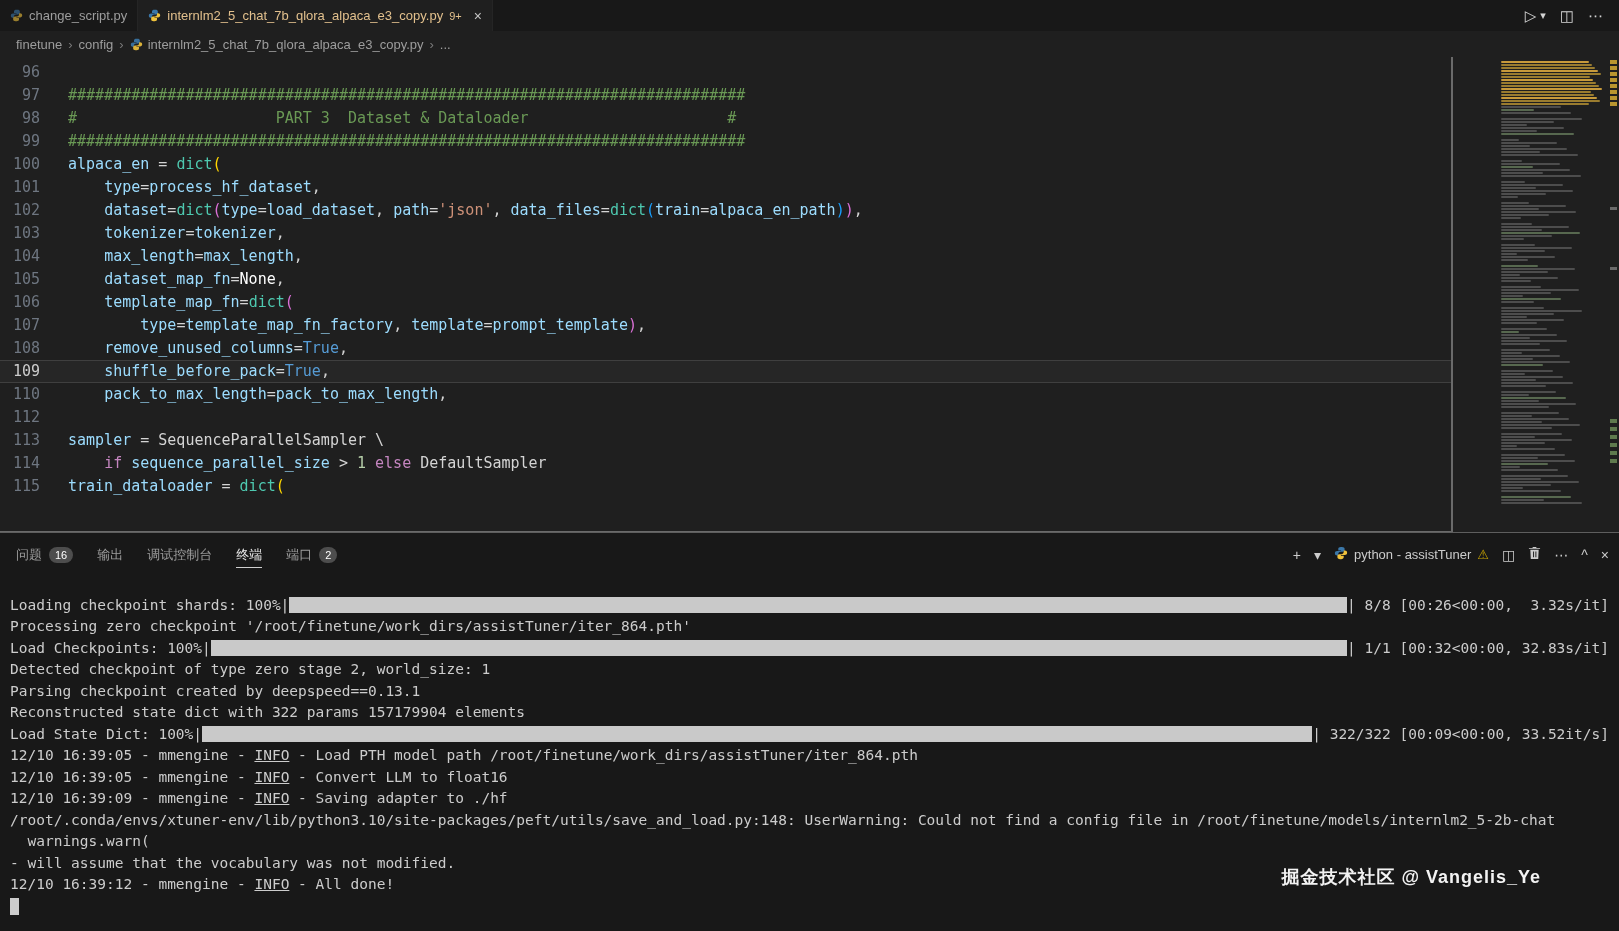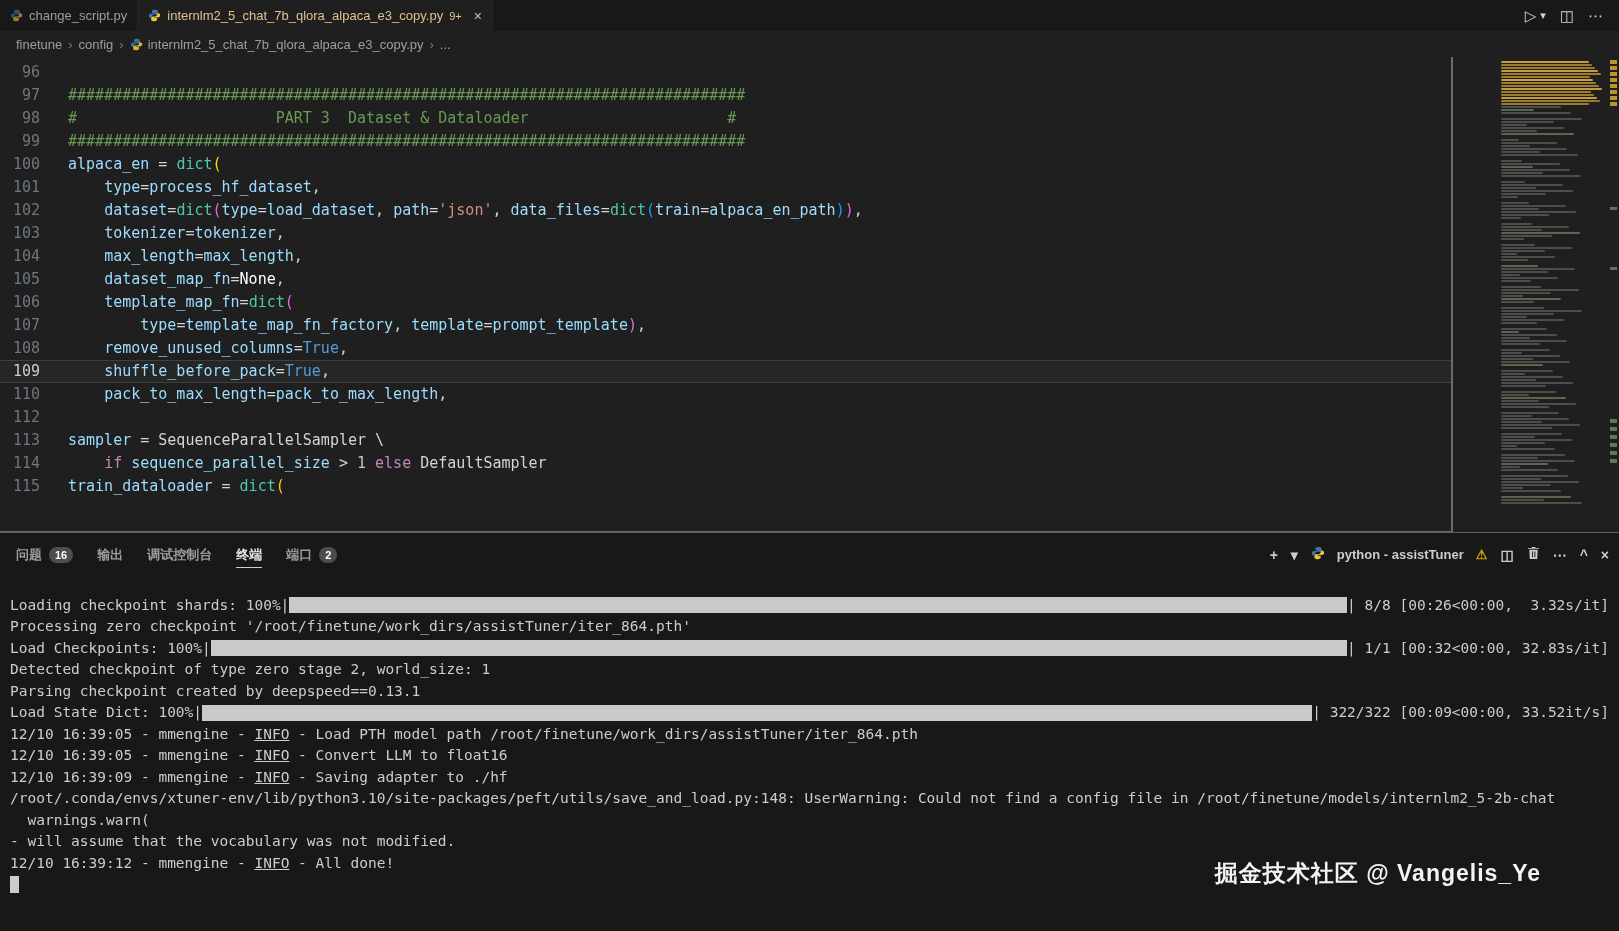--- a/index.html
+++ b/index.html
@@ -39,42 +39,42 @@
 
   
   .minimap { width:122px; flex-shrink:0; position:relative; background:#1f1f1f; padding:4px 16px 0 4px; }
   .mm-rows div { border-radius:1px; }
   .ruler { position:absolute; top:0; right:2px; width:7px; height:100%; }
   .ruler i { position:absolute; left:0; width:7px; display:block; }
 
   
   .panel { height:399px; background:#181818; border-top:1px solid #5e5e5e;
     display:flex; flex-direction:column; flex-shrink:0; }
-  .panel-header { height:35px; display:flex; align-items:center; padding:8px 10px 0 16px; flex-shrink:0;font-weight:bold; }
+  .panel-header { height:35px; display:flex; align-items:center; padding:8px 10px 0 16px; flex-shrink:0; }
   .panel-tabs { display:flex; gap:24px; height:100%; }
   .panel-tab { display:flex; align-items:center; gap:7px; font-size:13px; color:#9d9d9d;
     cursor:pointer; border-bottom:1px solid transparent; padding-top:1px; }
   .panel-tab.active { color:#e7e7e7; border-bottom-color:#cfcfcf; }
   .badge { background:#4d4d4d; color:#fff; font-size:11px; line-height:16px;
     border-radius:9px; padding:0 6px; min-width:17px; text-align:center; }
   .panel-actions { margin-left:auto; display:flex; align-items:center; gap:13px; color:#cccccc; }
   .panel-actions .ico { font-size:14px; cursor:pointer; }
-  .term-select { display:flex; align-items:center; gap:12px; font-size:13px; cursor:pointer;text-align:center; }
+  .term-select { display:flex; align-items:center; gap:6px; font-size:13px; cursor:pointer;text-align:center; }
   .warn { color:#cca700; font-size:13px; }
 
   
   .terminal { flex:1; padding:5px 10px 0 10px; overflow:hidden;
     font-family:"DejaVu Sans Mono",monospace; font-size:14.5px; color:#cccccc; }
   .term-line { display:flex; height:21.5px; line-height:21.5px; white-space:pre; }
   .tbar { flex:1; height:16px; background:#c9c9c9; align-self:center; }
   .u { text-decoration:underline; }
   .cursor { width:9px; height:17px; background:#cccccc; display:inline-block; align-self:center; }
 
   
-  .watermark { position:absolute; right:78px; bottom:42px; font-size:23px; font-weight:bold;
+  .watermark { position:absolute; right:78px; bottom:42px; font-size:18px; font-weight:bold;
     color:rgba(255,255,255,0.95); letter-spacing:1px; }
 </style>
 </head>
 <body>
 
 <div class="tabbar">
   <div class="tabstrip">
       <div class="tab">
         <span style="opacity: 0.6; display: inline-flex;">
           <svg width="13" height="13" viewBox="0 0 16 16">
@@ -365,20 +365,21 @@
       <span class="ico">×</span>
     </div>
   </div>
   <div class="terminal">
       <div class="term-line"><span></span></div>
       <div class="term-line"><span>Loading checkpoint shards: 100%|</span><span class="tbar"></span><span>| 8/8 [00:26&lt;00:00,  3.32s/it]</span></div>
       <div class="term-line"><span>Processing zero checkpoint '/root/finetune/work_dirs/assistTuner/iter_864.pth'</span></div>
       <div class="term-line"><span>Load Checkpoints: 100%|</span><span class="tbar"></span><span>| 1/1 [00:32&lt;00:00, 32.83s/it]</span></div>
       <div class="term-line"><span>Detected checkpoint of type zero stage 2, world_size: 1</span></div>
       <div class="term-line"><span>Parsing checkpoint created by deepspeed==0.13.1</span></div>
+      <div class="term-line"><span>Reconstructed state dict with 322 params 157179904 elements</span></div>
       <div class="term-line"><span>Load State Dict: 100%|</span><span class="tbar"></span><span>| 322/322 [00:09&lt;00:00, 33.52it/s]</span></div>
       <div class="term-line"><span>12/10 16:39:05 - mmengine - </span><span class="u">INFO</span><span> - Load PTH model path /root/finetune/work_dirs/assistTuner/iter_864.pth</span></div>
       <div class="term-line"><span>12/10 16:39:05 - mmengine - </span><span class="u">INFO</span><span> - Convert LLM to float16</span></div>
       <div class="term-line"><span>12/10 16:39:09 - mmengine - </span><span class="u">INFO</span><span> - Saving adapter to ./hf</span></div>
       <div class="term-line"><span>/root/.conda/envs/xtuner-env/lib/python3.10/site-packages/peft/utils/save_and_load.py:148: UserWarning: Could not find a config file in /root/finetune/models/internlm2_5-2b-chat</span></div>
       <div class="term-line"><span>  warnings.warn(</span></div>
       <div class="term-line"><span>- will assume that the vocabulary was not modified.</span></div>
       <div class="term-line"><span>12/10 16:39:12 - mmengine - </span><span class="u">INFO</span><span> - All done!</span></div>
       <div class="term-line"><span class="cursor"></span></div>
     </div>

